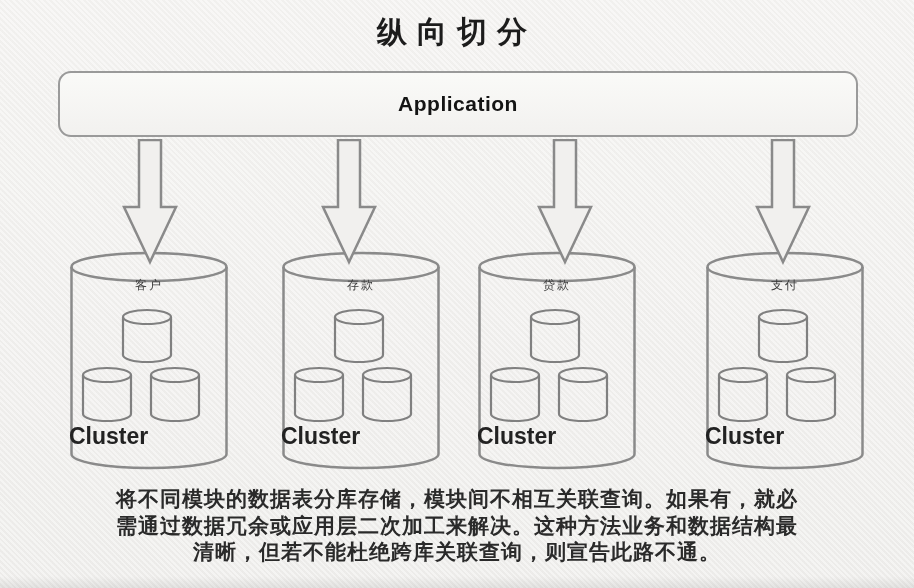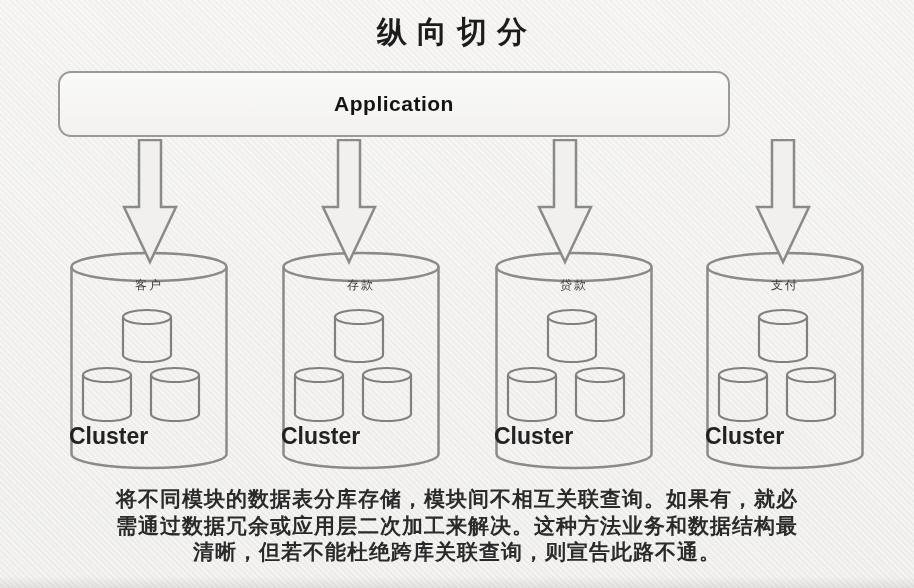--- a/index.html
+++ b/index.html
@@ -24,21 +24,21 @@
   }
   .title {
     position: absolute; top: 12px; left: 0; width: 100%;
     text-align: center;
     font-size: 30px; font-weight: bold;
     letter-spacing: 10px;
     color: #1c1c1c;
   }
   .app-box {
     position: absolute; left: 58px; top: 71px;
-    width: 672px; height: 66px;
+    width: 800px; height: 66px;
     border: 2.5px solid #9a9a9a;
     border-radius: 13px;
     background: linear-gradient(#fafaf8, #f2f1ef);
     box-sizing: border-box;
     display: flex; align-items: center; justify-content: center;
   }
   .app-label {
     font-size: 21px; font-weight: 600; color: #141414;
     letter-spacing: 0.5px;
   }
@@ -67,21 +67,21 @@
   .caption {
     position: absolute; top: 486px; left: 0; width: 100%;
     text-align: center;
     font-family: "Liberation Serif", serif;
     font-size: 21px; font-weight: bold;
     color: #2a2a2a;
     line-height: 26.5px;
     letter-spacing: 1px;
   }
   .a1 { left: 122px; } .a2 { left: 321px; } .a3 { left: 537px; } .a4 { left: 755px; }
-  .c1 { left: 69px; }  .c2 { left: 281px; } .c3 { left: 494px; } .c4 { left: 705px; }
+  .c1 { left: 69px; }  .c2 { left: 281px; } .c3 { left: 477px; } .c4 { left: 705px; }
 </style>
 </head>
 <body>
 
 <div class="stage">
 
   <div class="title">纵向切分</div>
 
   <div class="app-box">
     <span class="app-label">Application</span>

